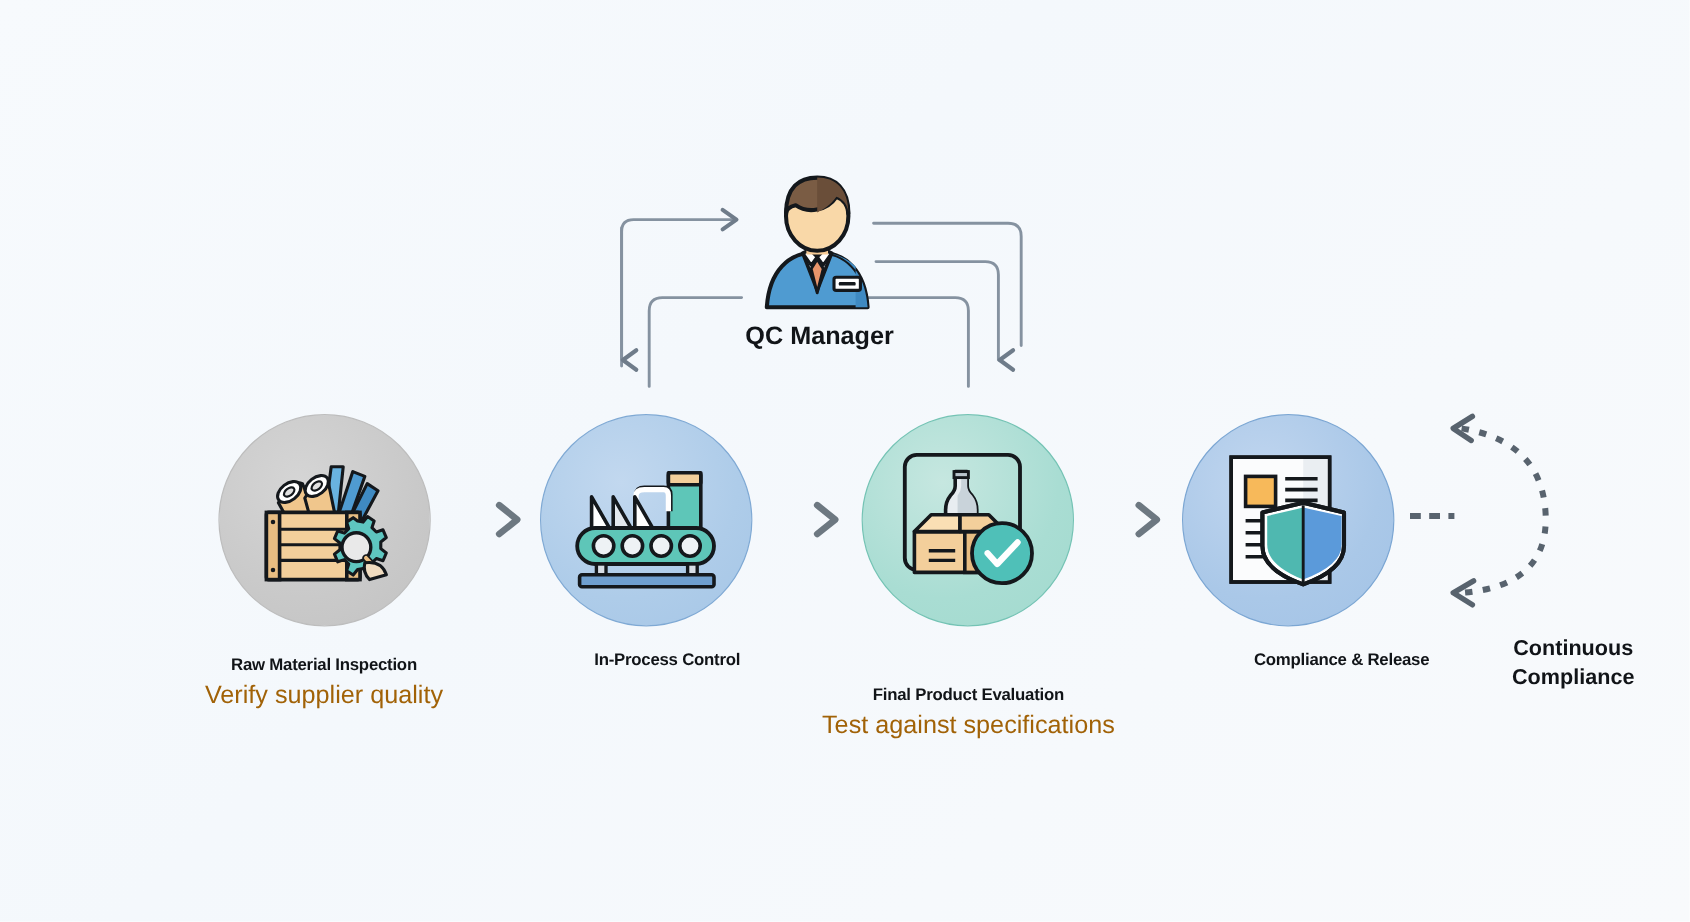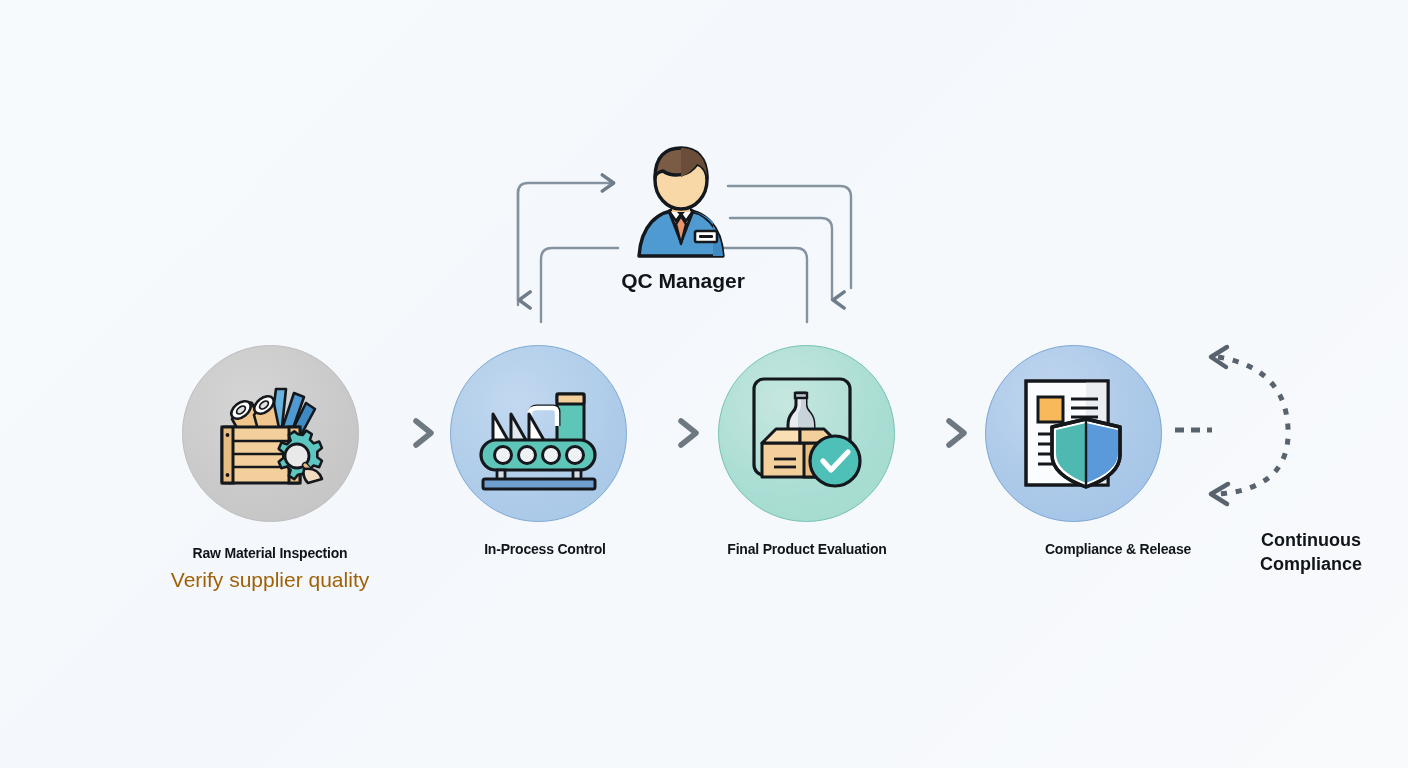--- a/index.html
+++ b/index.html
@@ -214,21 +214,21 @@
       <circle cx="52" cy="79" r="8.5" fill="#eef2f5" stroke="#14181c" stroke-width="3"></circle>
       <circle cx="76" cy="79" r="8.5" fill="#eef2f5" stroke="#14181c" stroke-width="3"></circle>
       <circle cx="100" cy="79" r="8.5" fill="#eef2f5" stroke="#14181c" stroke-width="3"></circle>
 
       <rect x="22" y="94" width="8" height="16" fill="#d7dee6" stroke="#14181c" stroke-width="2.8"></rect>
       <rect x="98" y="94" width="8" height="16" fill="#d7dee6" stroke="#14181c" stroke-width="2.8"></rect>
 
       <rect x="8" y="103" width="112" height="10" rx="2" fill="#6f9fcf" stroke="#14181c" stroke-width="3"></rect>
     </svg>
   </div>
-  <div class="caption" style="left:345px; top:541px; width:400px;">
+  <div class="caption" style="left:356px; top:541px; width:400px;">
     <div class="cap-title">In-Process Control</div>
   </div>
 
   <div class="stage-circle c3" style="left:718px; top:345px; width:177px; height:177px;">
     <svg width="122" height="122" viewBox="0 0 122 122">
 
       <rect x="8" y="6" width="96" height="96" rx="10" fill="none" stroke="#14181c" stroke-width="3.2"></rect>
 
       <path d="M50 20 L50 32 Q50 36 46 40 Q42 45 42 52 L42 74 L68 74 L68 52
                Q68 45 64 40 Q60 36 60 32 L60 20 Z" fill="#e8edf1" stroke="#14181c" stroke-width="3" stroke-linejoin="round"></path>
@@ -242,22 +242,23 @@
       <rect x="58" y="70" width="34" height="34" fill="#e8bd82" stroke="#14181c" stroke-width="3"></rect>
       <path d="M16 70 L30 56 L54 56 L54 70 Z" fill="#fadfb4" stroke="#14181c" stroke-width="3" stroke-linejoin="round"></path>
       <path d="M92 70 L78 56 L54 56 L54 70 Z" fill="#f3cf9b" stroke="#14181c" stroke-width="3" stroke-linejoin="round"></path>
       <line x1="28" y1="86" x2="50" y2="86" stroke="#14181c" stroke-width="2.8"></line>
       <line x1="28" y1="94" x2="50" y2="94" stroke="#14181c" stroke-width="2.8"></line>
 
       <circle cx="89" cy="88" r="25" fill="#4fc0b8" stroke="#14181c" stroke-width="3.2"></circle>
       <path d="M77 88 L85 97 L102 79" fill="none" stroke="#ffffff" stroke-width="5.2" stroke-linecap="round" stroke-linejoin="round"></path>
     </svg>
   </div>
-  <div class="caption" style="left:607px; top:541px; width:400px;">
+  <div class="caption" style="left:607px; top:570px; width:400px;">
     <div class="cap-title">Final Product Evaluation</div>
+    <div class="cap-sub">Test against specifications</div>
   </div>
 
   <div class="stage-circle c4" style="left:985px; top:345px; width:177px; height:177px;">
     <svg width="120" height="118" viewBox="0 0 120 118">
 
       <rect x="12" y="6" width="82" height="104" fill="#fbfcfd" stroke="#14181c" stroke-width="3"></rect>
       <rect x="72" y="6" width="22" height="104" fill="#eaeef2"></rect>
       <rect x="12" y="6" width="82" height="104" fill="none" stroke="#14181c" stroke-width="3"></rect>
 
       <rect x="24" y="22" width="25" height="25" fill="#f7b95a" stroke="#14181c" stroke-width="3"></rect>

